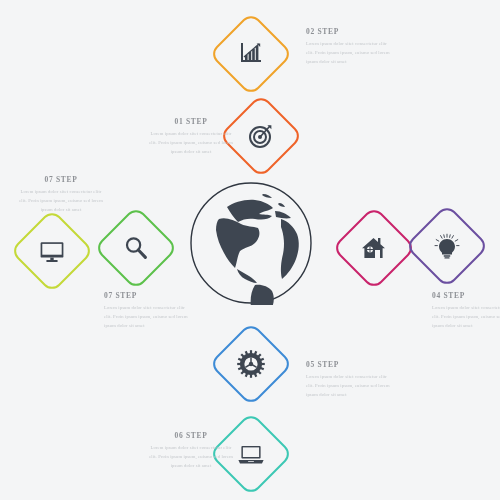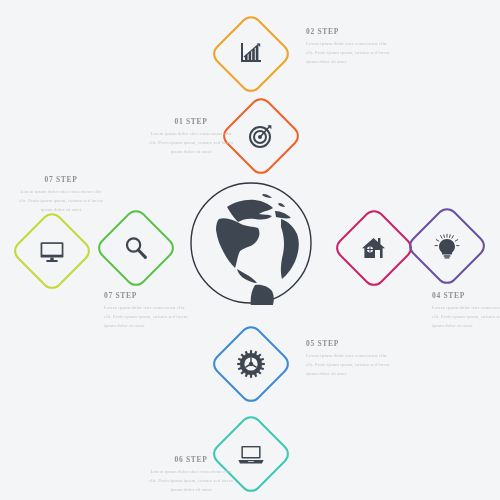--- a/index.html
+++ b/index.html
@@ -233,37 +233,37 @@
         <circle cx="14" cy="14" r="6.6" fill="#f4f5f6"></circle>
         <circle cx="14" cy="14" r="2.2" fill="#3e4651"></circle>
         <g stroke="#3e4651" stroke-width="1.5">
           <path d="M14 14 L14 7.4"></path>
           <path d="M14 14 L8.3 17.3"></path>
           <path d="M14 14 L19.7 17.3"></path>
         </g>
       </svg>
     </div>
   </div>
-  <div class="label right" style="left:306px; top:340px;">
+  <div class="label right" style="left:306px; top:361px;">
     <p class="title">05 STEP</p>
     <p class="body">Lorem ipsum dolor sitet consectetur elitr elit. Proin ipsum ipsum, euismo sed lorem ipsum dolor sit amet</p>
   </div>
 
   <div class="node" style="left:215px; top:418px;">
     <div class="diamond" style="border-color: rgb(60, 200, 180);"></div>
     <div class="glyph">
       <svg width="28" height="26" viewBox="0 0 28 26">
         <rect x="4.4" y="5" width="19.2" height="12.6" rx="1" fill="#3e4651"></rect>
         <rect x="5.9" y="6.4" width="16.2" height="9.6" fill="#f4f5f6"></rect>
         <path d="M1.4 19 L26.6 19 L25 22.4 L3 22.4 Z" fill="#3e4651"></path>
         <rect x="11" y="19.9" width="6" height="1.1" rx="0.5" fill="#c9ccd0"></rect>
       </svg>
     </div>
   </div>
-  <div class="label left" style="left:148px; top:432px;margin-top:24px;">
+  <div class="label left" style="left:148px; top:432px;">
     <p class="title">06 STEP</p>
     <p class="body">Lorem ipsum dolor sitet consectetur elitr elit. Proin ipsum ipsum, euismo sed lorem ipsum dolor sit amet</p>
   </div>
 
   <div class="node" style="left:100px; top:212px;">
     <div class="diamond" style="border-color: rgb(92, 193, 75);"></div>
     <div class="glyph">
       <svg width="26" height="26" viewBox="0 0 26 26">
         <circle cx="10.6" cy="10" r="6.6" fill="none" stroke="#3e4651" stroke-width="2.2"></circle>
         <path d="M15.4 15 L22.4 22.4" stroke="#3e4651" stroke-width="3.1" stroke-linecap="round"></path>

